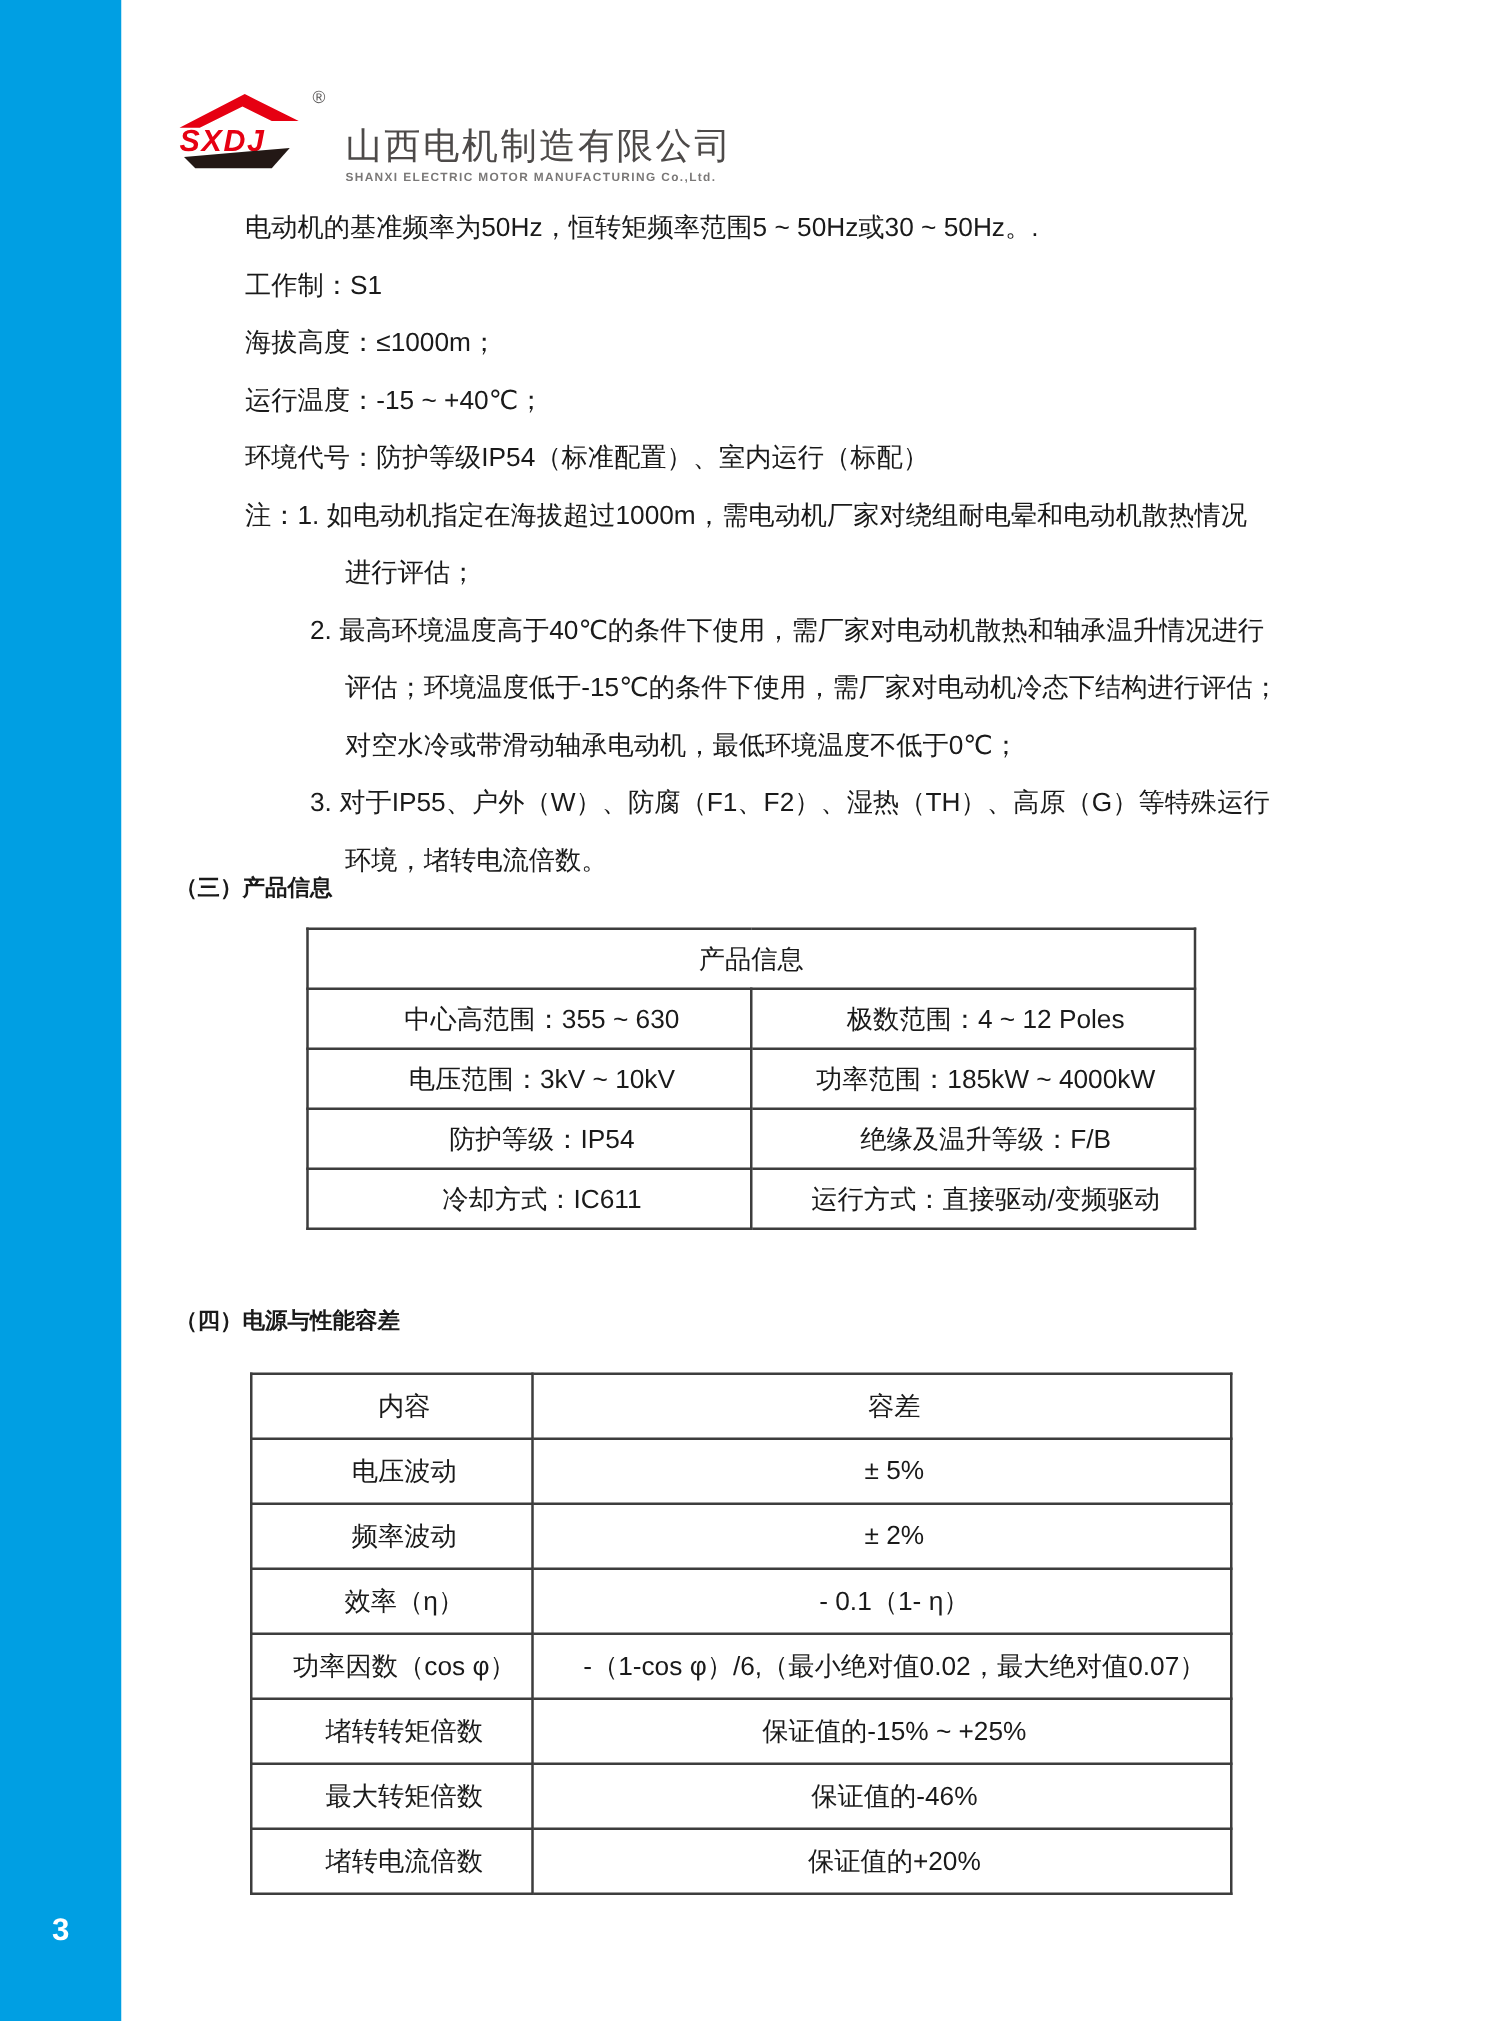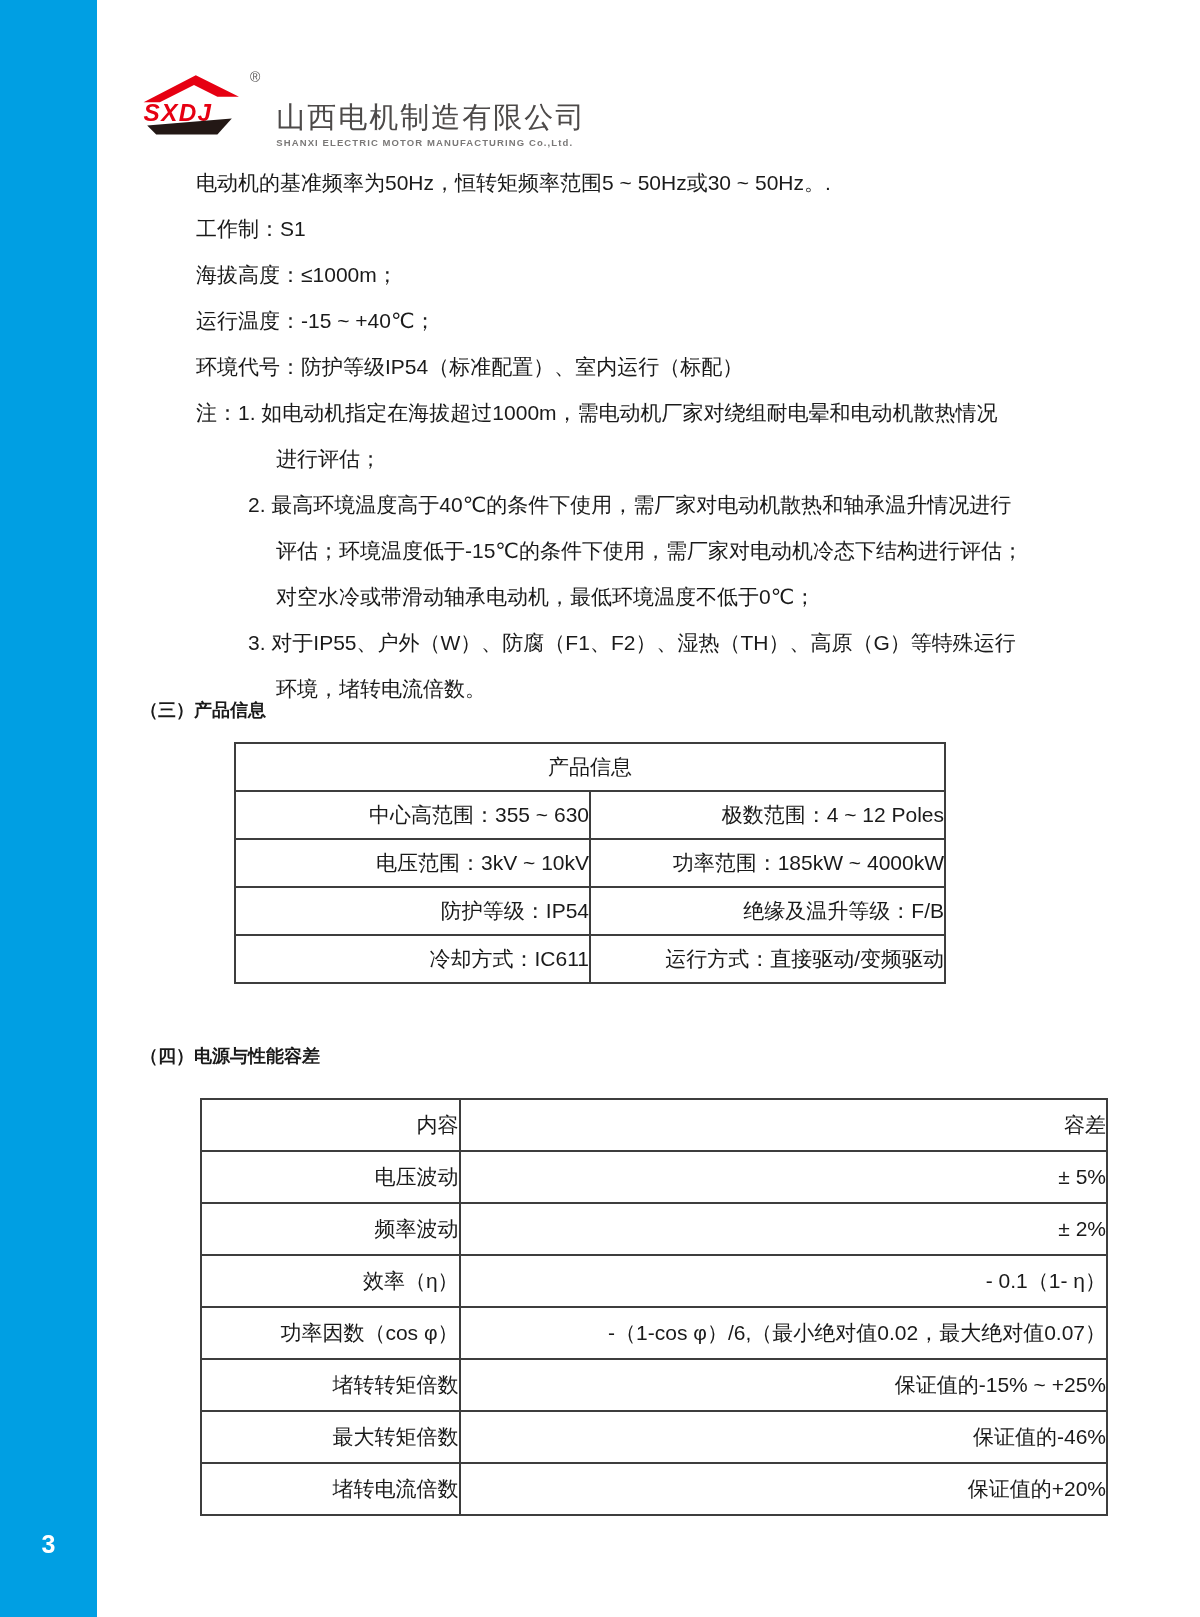--- a/index.html
+++ b/index.html
@@ -26,25 +26,25 @@
   .body-text p{margin:0;height:46px;line-height:46px;white-space:nowrap;}
   .ind0{padding-left:0;}
   .ind1{padding-left:52px;}
   .ind2{padding-left:80px;}
   
   .sec-heading{position:absolute;left:140px;font-size:18px;font-weight:bold;}
   #sec3-heading{top:698px;}
   #sec4-heading{top:1044px;}
   
   table{border-collapse:collapse;table-layout:fixed;font-size:21px;color:#1a1a1a;}
-  td,th{border:2px solid #3d3d3d;padding:0 0 0 20px;text-align:right;font-weight:normal;vertical-align:middle;white-space:nowrap;overflow:hidden;}
-  .product-table{position:absolute;left:234px;top:742px;width:712px;}
+  td,th{border:2px solid #3d3d3d;padding:0 0 0 20px;text-align:center;font-weight:normal;vertical-align:middle;white-space:nowrap;overflow:hidden;}
+  .product-table{position:absolute;left:245px;top:742px;width:712px;}
   .product-table td{height:46px;}
   .product-table .span-cell{text-align:center;padding:0;}
-  .tol-table{position:absolute;left:200px;top:1098px;width:908px;}
+  .tol-table{position:absolute;left:200px;top:1098px;width:786px;}
   .tol-table td{height:50px;}
   .tol-col1{width:27.5%;}
   .tol-col2{width:72.5%;}
 </style>
 </head>
 <body>
 
 <div class="page">
 
   <div class="side-bar"></div>

